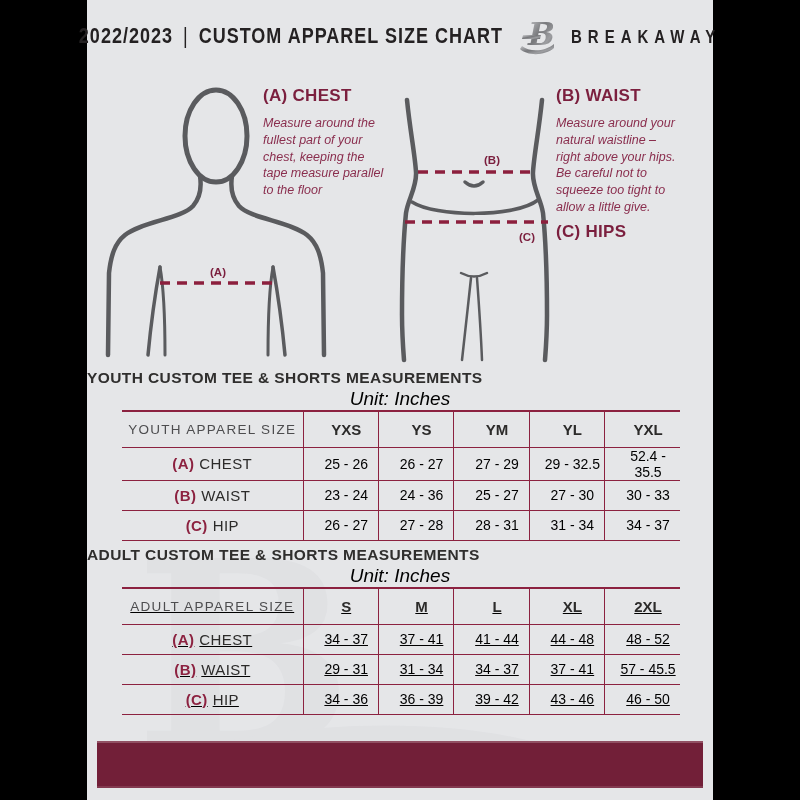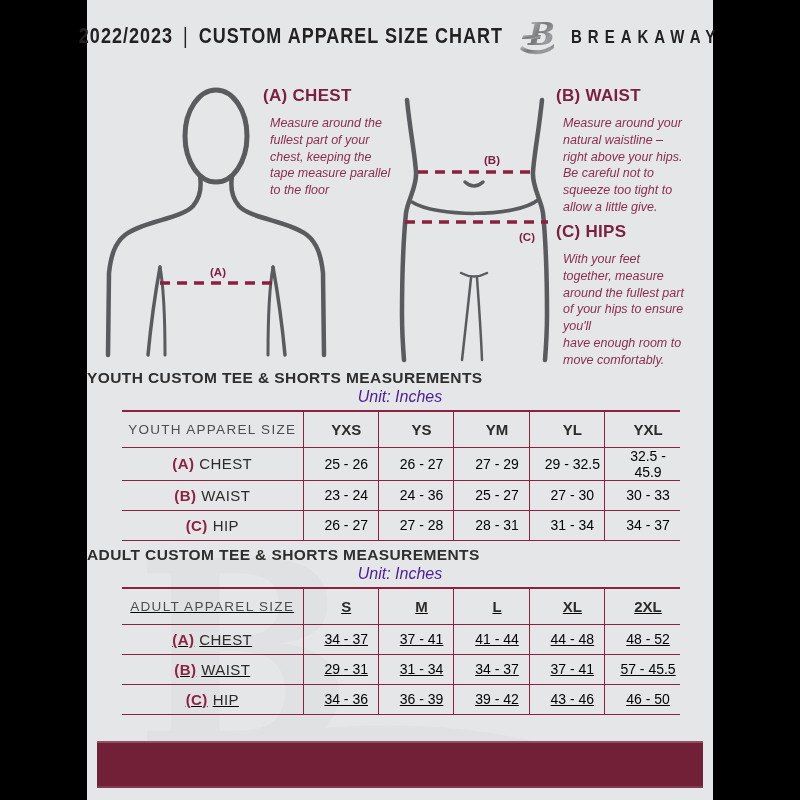--- a/index.html
+++ b/index.html
@@ -16,33 +16,33 @@
   .hdr-main{display:inline-block;transform:scaleY(1.22);font-weight:700;font-size:18px;
             letter-spacing:1px;color:#242122;white-space:nowrap;}
   .hdr-main .sep{margin:0 10px;font-weight:400;color:#242122;}
   .brandbox{display:flex;align-items:center;gap:12px;}
   .brand{display:inline-block;transform:scaleY(1.18);font-weight:700;font-size:15px;
          letter-spacing:6px;color:#242122;white-space:nowrap;}
 
   
   .sect{position:absolute;z-index:2;}
   .sect h3{margin:0 0 9px 0;font-size:17px;font-weight:800;letter-spacing:.3px;color:#7b1f3e;}
-  .sect p{margin:7px;font-style:italic;font-size:12.5px;line-height:1.34;color:#8a2e4e;
+  .sect p{margin:0;font-style:italic;font-size:12.5px;line-height:1.34;color:#8a2e4e;
           white-space:pre-line;}
   .sect-a{left:176px;top:86px;width:150px;}
   .sect-b{left:469px;top:86px;width:155px;}
   .sect-c{left:469px;top:222px;width:155px;}
 
   .diagram{position:absolute;left:0;top:75px;z-index:1;}
 
   
   .tbl-title{position:absolute;left:0;width:626px;text-align:left;z-index:2;
              font-weight:700;font-size:15.5px;letter-spacing:.4px;color:#2f2e2d;}
   .tbl-unit{position:absolute;left:0;width:626px;text-align:center;z-index:2;
-            font-style:italic;font-size:16px;color:#4c1d95;}
+            font-style:italic;font-size:19px;color:#000000;}
   table.size{position:absolute;left:35px;width:558px;border-collapse:collapse;
              table-layout:fixed;z-index:2;background:transparent;}
   table.size col.lbl{width:181px;}
   table.size th,table.size td{border:0;padding:0;text-align:center;vertical-align:middle;margin-top:15px;}
   table.size thead tr{height:36px;border-top:2px solid #8c2240;border-bottom:1.5px solid #8c2240;}
   table.size tbody tr{height:30px;border-bottom:1.5px solid #8c2240;}
   table.size th+th,table.size td+td{border-left:1.5px solid #8c2240;padding-left:11px;}
   .th-label{font-weight:400;font-size:13.5px;letter-spacing:1.3px;color:#4d4d4f;text-align:left;
             padding-left:14px;}
   .th-size{font-weight:700;font-size:15px;color:#2c2b2a;}
@@ -136,27 +136,20 @@
       <h3>(B) WAIST</h3>
       <p>Measure around your
 natural waistline –
 right above your hips.
 Be careful not to
 squeeze too tight to
 allow a little give.</p>
     </div>
     <div class="sect sect-c">
       <h3>(C) HIPS</h3>
-      <p>With your feet
-together, measure
-around the fullest part
-of your hips to ensure
-you'll
-have enough room to
-move comfortably.</p>
     </div>
 
     <div class="tbl-title" style="top:369px;">YOUTH CUSTOM TEE &amp; SHORTS MEASUREMENTS</div>
     <div class="tbl-unit" style="top:388px;">Unit: Inches</div>
     <table class="size" style="top:410px;">
       <colgroup>
           <col class="lbl">
           <col>
           <col>
           <col>
@@ -173,21 +166,21 @@
           <th class="th-size">YXL</th>
         </tr>
       </thead>
       <tbody>
         <tr>
           <td class="rowlbl"><span class="pfx">(A)</span><span>CHEST</span></td>
           <td class="val">25 - 26</td>
           <td class="val">26 - 27</td>
           <td class="val">27 - 29</td>
           <td class="val">29 - 32.5</td>
-          <td class="val">32.5 - 45.9</td>
+          <td class="val">52.4 - 35.5</td>
         </tr>
         <tr>
           <td class="rowlbl"><span class="pfx">(B)</span><span>WAIST</span></td>
           <td class="val">23 - 24</td>
           <td class="val">24 - 36</td>
           <td class="val">25 - 27</td>
           <td class="val">27 - 30</td>
           <td class="val">30 - 33</td>
         </tr>
         <tr>

